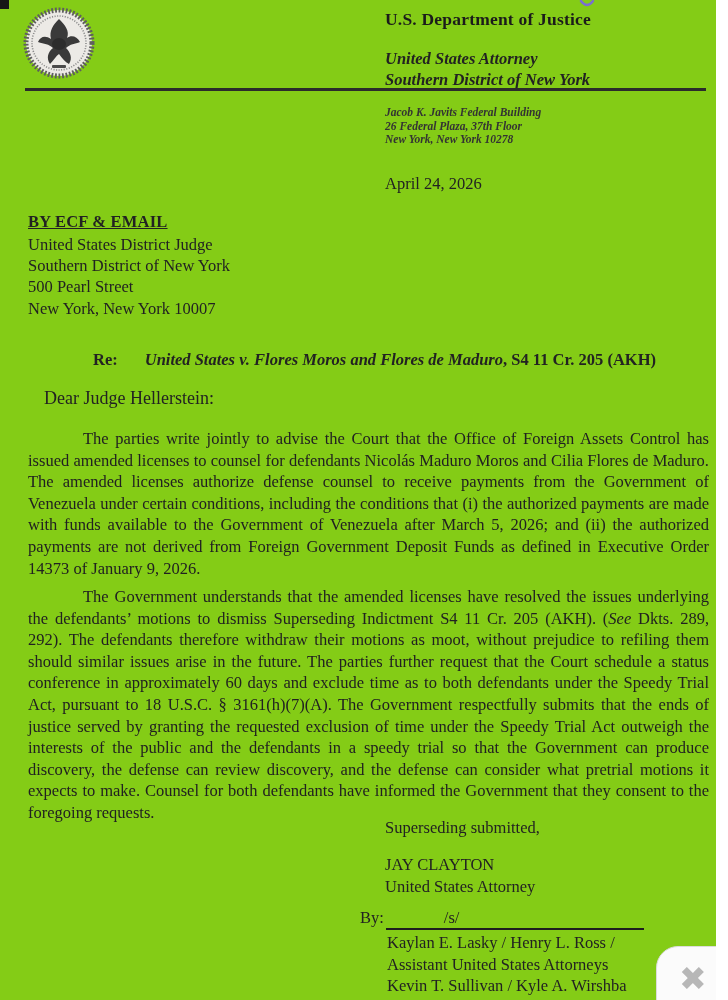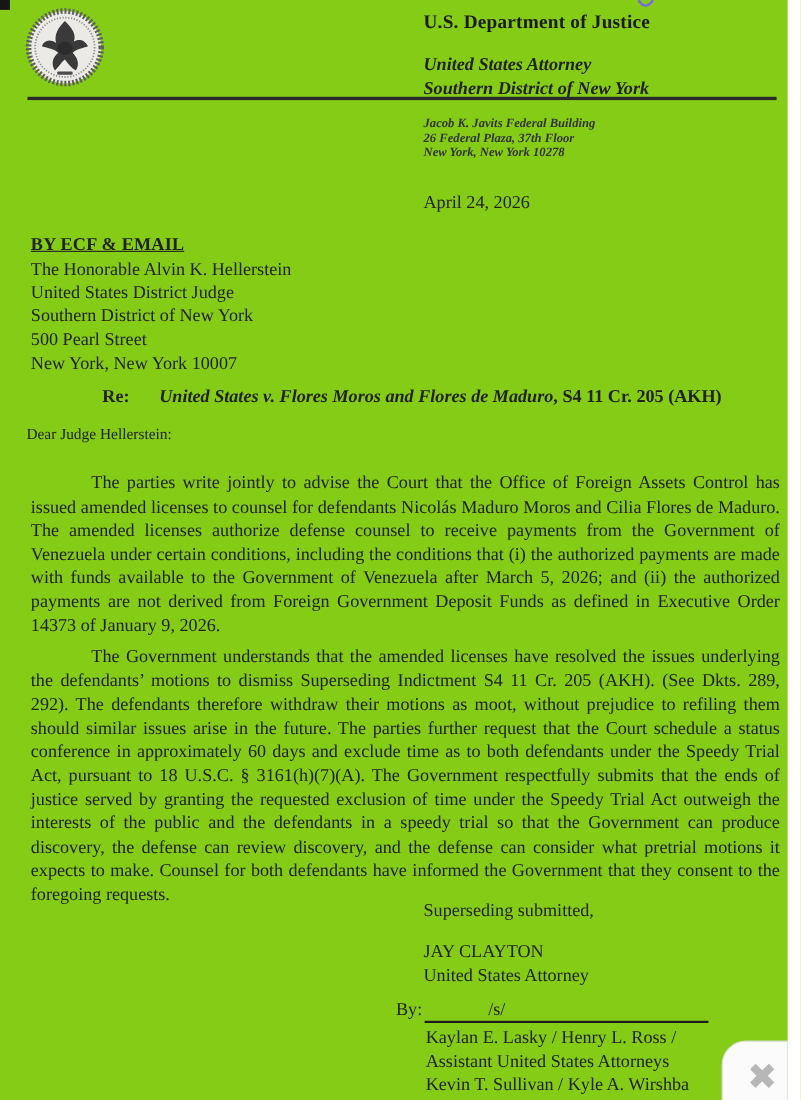--- a/index.html
+++ b/index.html
@@ -21,31 +21,31 @@
   #office{left:385px;top:48px;font-size:16.5px;font-style:italic;font-weight:600;line-height:21px;color:#222;}
   #rule{left:25px;top:88px;width:681px;height:3px;background:#2b2b2b;}
   #javits{left:385px;top:106px;font-size:11.5px;font-style:italic;font-weight:600;line-height:13.5px;color:#333;}
   #date{left:385px;top:174px;font-size:16.5px;}
   
   #delivery{left:28px;top:212px;font-size:16.5px;font-weight:bold;text-decoration:underline;letter-spacing:.2px;}
   #recipient{left:28px;top:234px;font-size:16.5px;line-height:21.2px;}
   
   #re-line{left:93px;top:350px;font-size:16.5px;font-weight:bold;}
   #re-line .case{font-style:italic;margin-left:27px;}
-  #salutation{left:24px;top:388px;font-size:14px;}
+  #salutation{left:44px;top:388px;font-size:18px;}
   
   .para{
     left:28px;width:681px;
     font-size:16.5px;line-height:21.6px;
     text-align:justify;text-indent:55px;
     color:#212121;
   }
   #para1{top:428px;}
   #para2{top:586px;}
-  .ital{}
+  .ital{font-style:italic;}
   
   #closing{left:385px;top:818px;font-size:16.5px;}
   #signer{left:385px;top:854px;font-size:16.5px;line-height:21.5px;}
   #by-line{left:360px;top:908px;font-size:16.5px;}
   #sig-underline{display:inline-block;width:258px;border-bottom:2.5px solid #1e1e1e;margin-left:2px;}
   #sig-slash{padding-left:58px;}
   #attorneys{left:387px;top:932px;font-size:16.5px;line-height:21.5px;}
   
   #caret-mark{left:579px;top:0px;}
   
@@ -96,21 +96,20 @@
     <div>Jacob K. Javits Federal Building</div>
     <div>26 Federal Plaza, 37th Floor</div>
     <div>New York, New York 10278</div>
   </div>
 
   <div id="date" class="abs">April 24, 2026</div>
 
   <div id="delivery" class="abs">BY ECF &amp; EMAIL</div>
 
   <div id="recipient" class="abs">
-    <div>The Honorable Alvin K. Hellerstein</div>
     <div>United States District Judge</div>
     <div>Southern District of New York</div>
     <div>500 Pearl Street</div>
     <div>New York, New York 10007</div>
   </div>
 
   <div id="re-line" class="abs">
     <span>Re:</span><span class="case">United States v. Flores Moros and Flores de Maduro</span><span>, S4 11 Cr. 205 (AKH)</span>
   </div>
 

